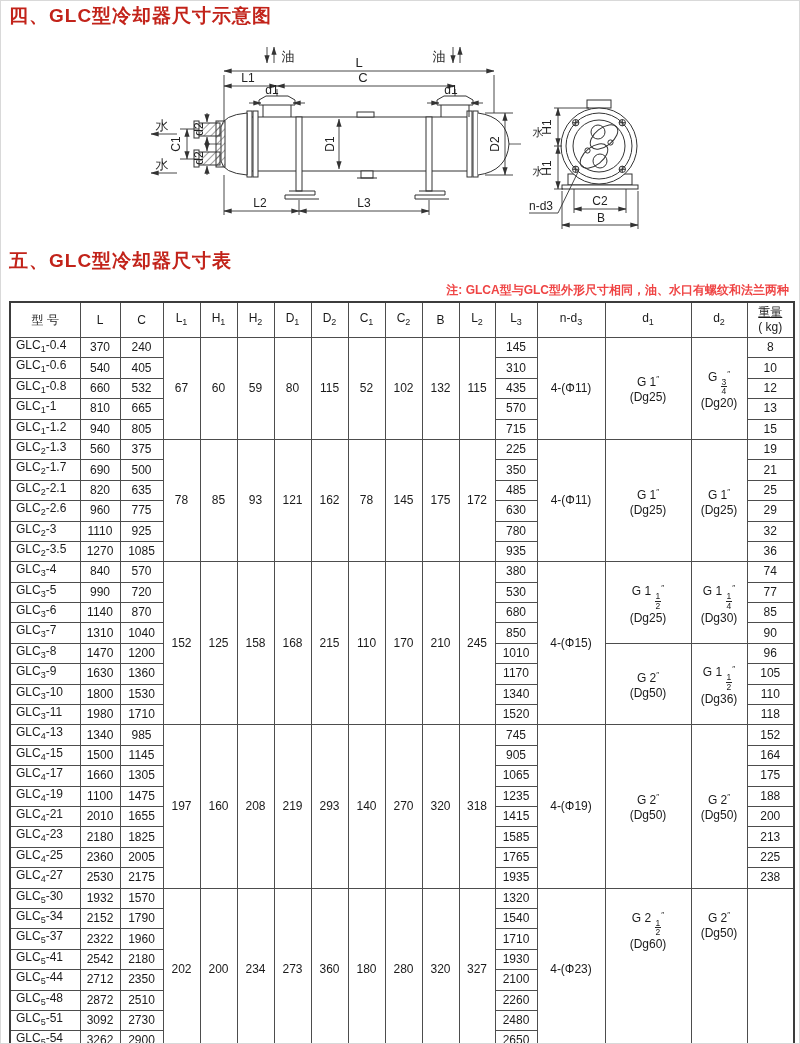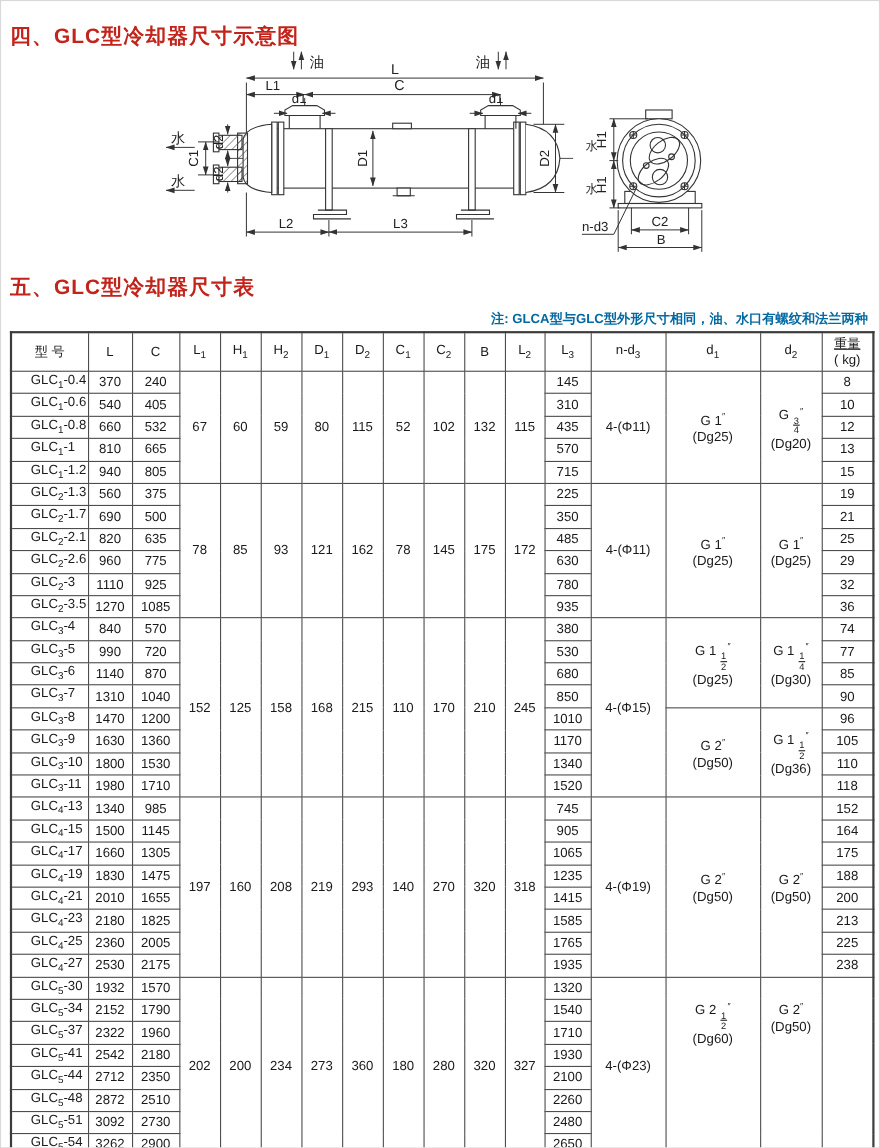--- a/index.html
+++ b/index.html
@@ -1,30 +1,30 @@
 <!DOCTYPE html>
 <html><head>
 <meta charset="utf-8">
 <style>
   html,body{margin:0;padding:0;background:#fff;}
   .page{position:relative;width:800px;height:1044px;background:#fff;border:1px solid #d9d9d9;
         box-sizing:border-box;font-family:"Liberation Sans",sans-serif;color:#1a1a1a;overflow:hidden;}
   .sec-title{position:absolute;left:8px;font-weight:bold;font-size:19px;letter-spacing:1px;color:#c2231a;}
-  #title-diagram{top:19px;}
+  #title-diagram{top:2px;}
   #title-table{top:247px;text-align:center;}
-  .note{position:absolute;top:281px;right:10px;font-size:12px;font-weight:bold;color:#0369a1;}
+  .note{position:absolute;top:281px;right:10px;font-size:12px;font-weight:bold;color:#ef4444;}
   .diagram-wrap{position:absolute;top:40px;left:0;width:800px;height:212px;}
   svg text{font-family:"Liberation Sans",sans-serif;}
 
   table.dim{position:absolute;top:300px;left:8px;width:784px;border-collapse:collapse;table-layout:fixed;
             font-size:12px;border:2px solid #3c3c3c;background:#fff;}
   table.dim th,table.dim td{border:1px solid #4d4d4d;text-align:center;vertical-align:middle;
             padding:0;height:15px;line-height:15px;overflow:hidden;}
   table.dim th{font-weight:normal;height:34px;line-height:1.25;}
-  table.dim td.model{text-align:left;padding-left:17px;white-space:nowrap;}
+  table.dim td.model{text-align:left;padding-left:5px;white-space:nowrap;}
   table.dim sub{font-size:9px;}
   table.dim u{text-decoration:underline;}
   td.dcell{line-height:1.3;}
   td.dcell.top{vertical-align:top;padding-top:18px;}
   td.dcell .gval{display:block;}
   td.dcell .dg{display:block;}
   .frac{display:inline-flex;flex-direction:column;vertical-align:-4px;font-size:8.5px;line-height:1.05;text-align:center;}
   .frac i{font-style:normal;padding:0 1px;}
   .frac i:first-child{border-bottom:1px solid #222;}
   sup.tm{font-size:8px;vertical-align:super;}
@@ -467,21 +467,21 @@
         </tr>
         <tr>
           <td class="model">GLC<sub>4</sub>-17</td>
           <td>1660</td>
           <td>1305</td>
           <td>1065</td>
           <td>175</td>
         </tr>
         <tr>
           <td class="model">GLC<sub>4</sub>-19</td>
-          <td>1830</td>
+          <td>1100</td>
           <td>1475</td>
           <td>1235</td>
           <td>188</td>
         </tr>
         <tr>
           <td class="model">GLC<sub>4</sub>-21</td>
           <td>2010</td>
           <td>1655</td>
           <td>1415</td>
           <td>200</td>

